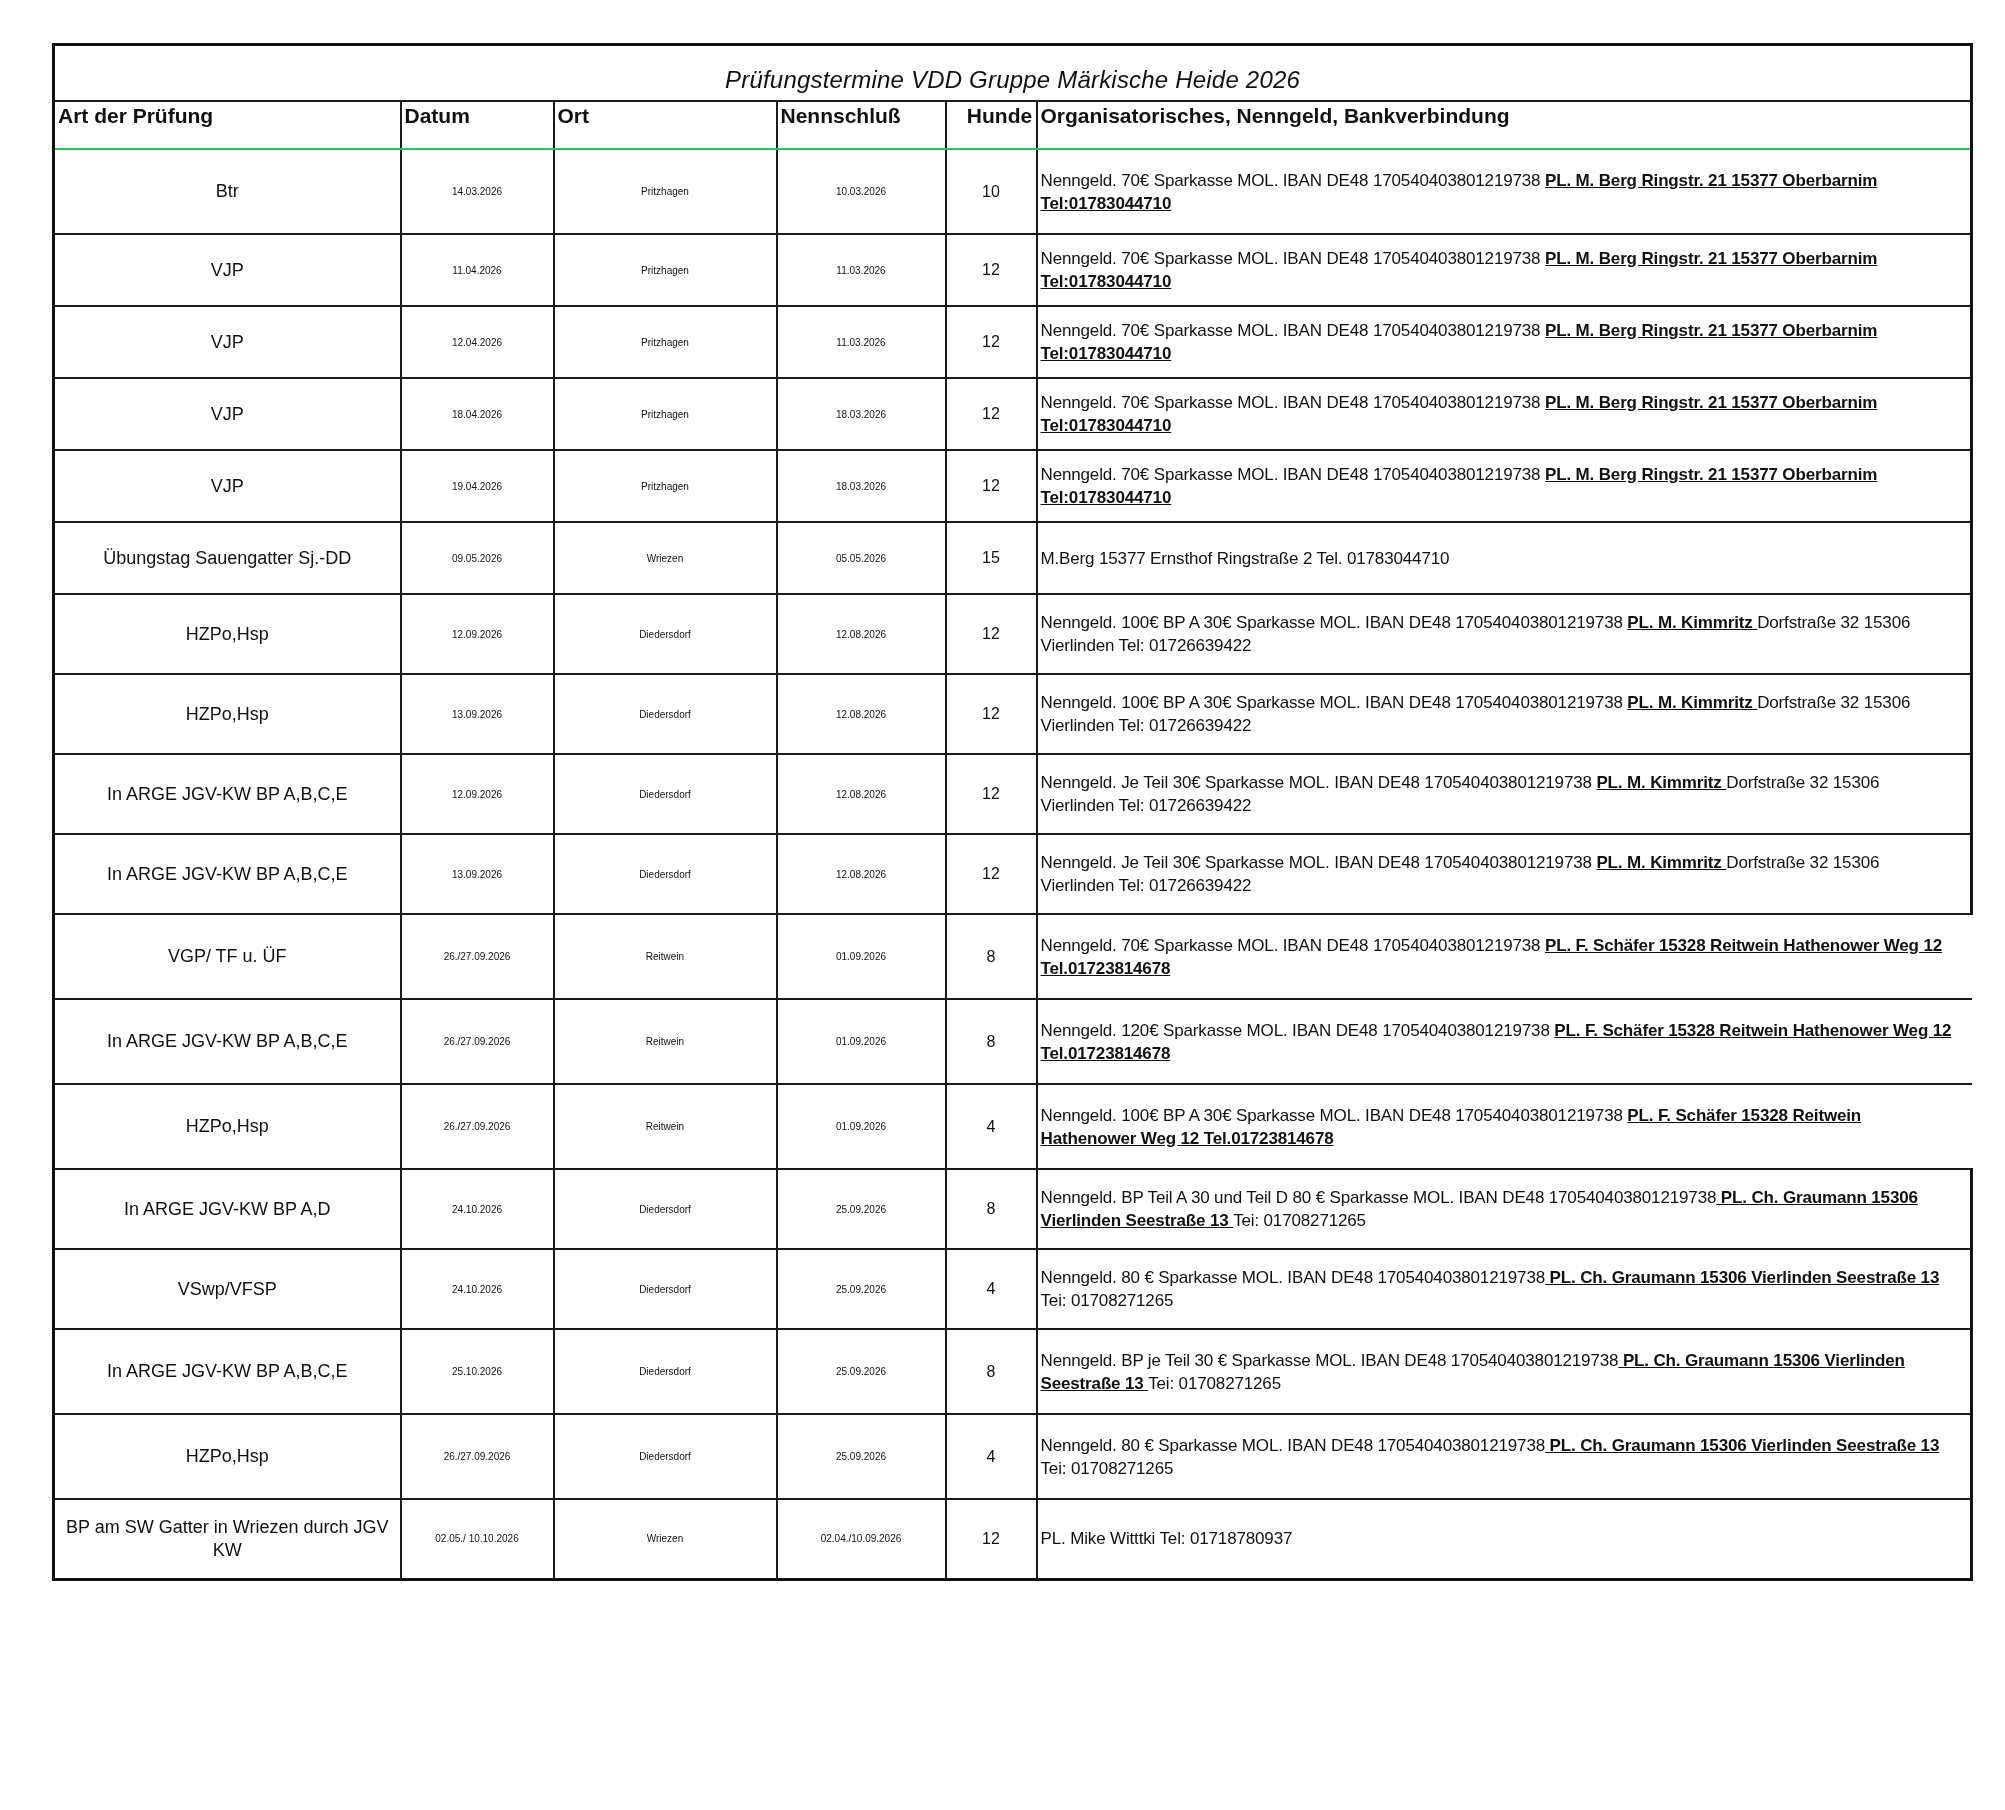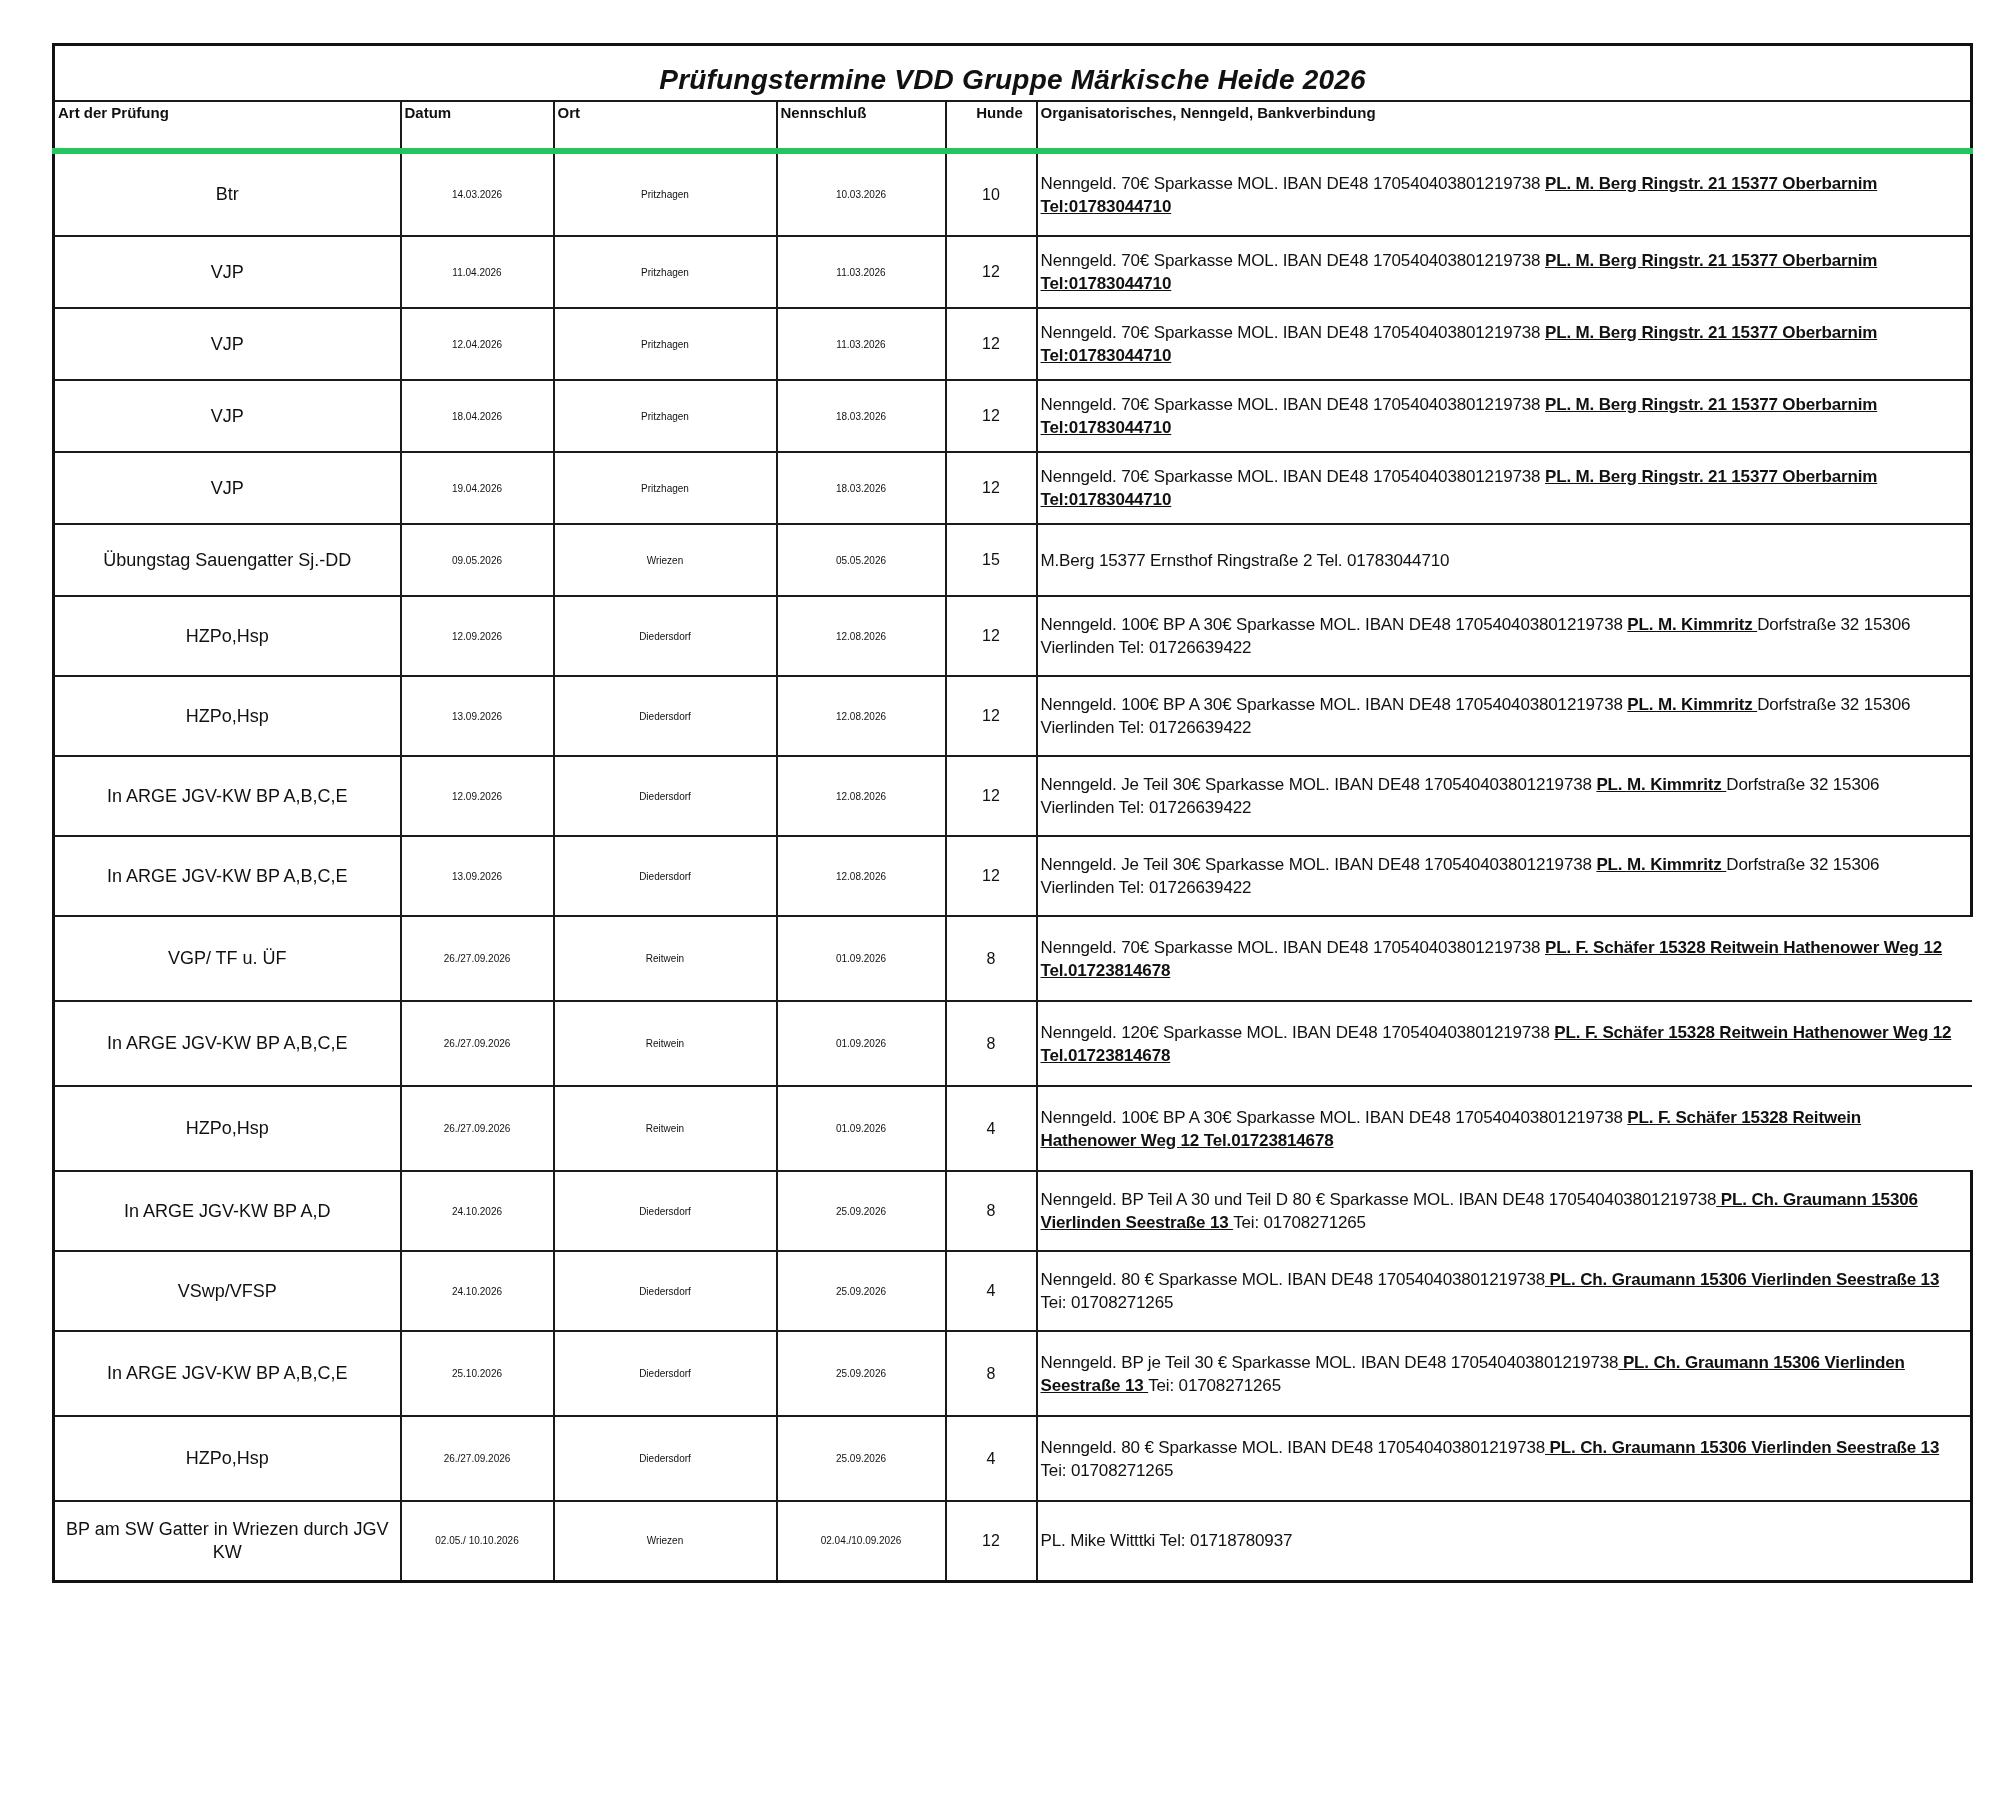--- a/index.html
+++ b/index.html
@@ -9,26 +9,26 @@
       border-collapse: collapse; table-layout: fixed;
     }
     .sheet td, .sheet th { border: 2px solid #1a1a1a; padding: 0; }
     .outer-top td { border-top: 3px solid #111; }
     .sheet tr > *:first-child { border-left: 3px solid #111; }
     .sheet tr > *:last-child { border-right: 3px solid #111; }
     .sheet tr.last td { border-bottom: 3px solid #111; }
     .sheet tr.noright > *:last-child { border-right: none; }
     .title-cell {
       height: 54px; text-align: center; vertical-align: bottom;
-      font-style: italic; font-size: 28px; font-weight: bold; letter-spacing: 0.2px;
+      font-style: italic; font-size: 24px; font-weight: normal; letter-spacing: 0.2px;
       line-height: 40px; padding-bottom: 0; margin-top: 24px;
     }
     .hdr th {
-      height: 44px; text-align: left; vertical-align: top; font-weight: bold; font-size: 15px;
-      padding: 2px 3px 0 3px; border-bottom: 6px solid #22c55e;
+      height: 44px; text-align: left; vertical-align: top; font-weight: bold; font-size: 21px;
+      padding: 2px 3px 0 3px; border-bottom: 2px solid #22c55e;
     }
     .hdr th.c-hunde { text-align: center; padding-left: 20px; }
     .data td { vertical-align: middle; font-size: 16px; }
     .data td.c-art { text-align: center; font-size: 18px; padding: 0 6px; line-height: 23px; }
     .data td.c-datum, .data td.c-ort, .data td.c-nenn { text-align: center; font-size: 10px; }
     .data td.c-hunde { text-align: center; font-size: 16px; }
     .data td.c-info { text-align: left; font-size: 17px; line-height: 23px; padding: 0 16px 0 3px; letter-spacing: -0.15px; margin-left: 6px; }
     .data td.c-info .u { font-weight: bold; text-decoration: underline; }
     .h88 { height: 85px; }
     .h86 { height: 72px; }

